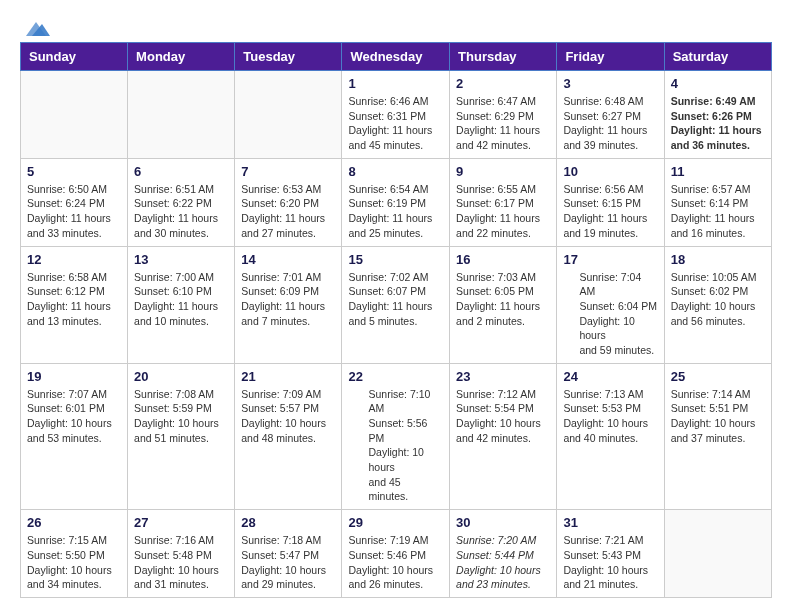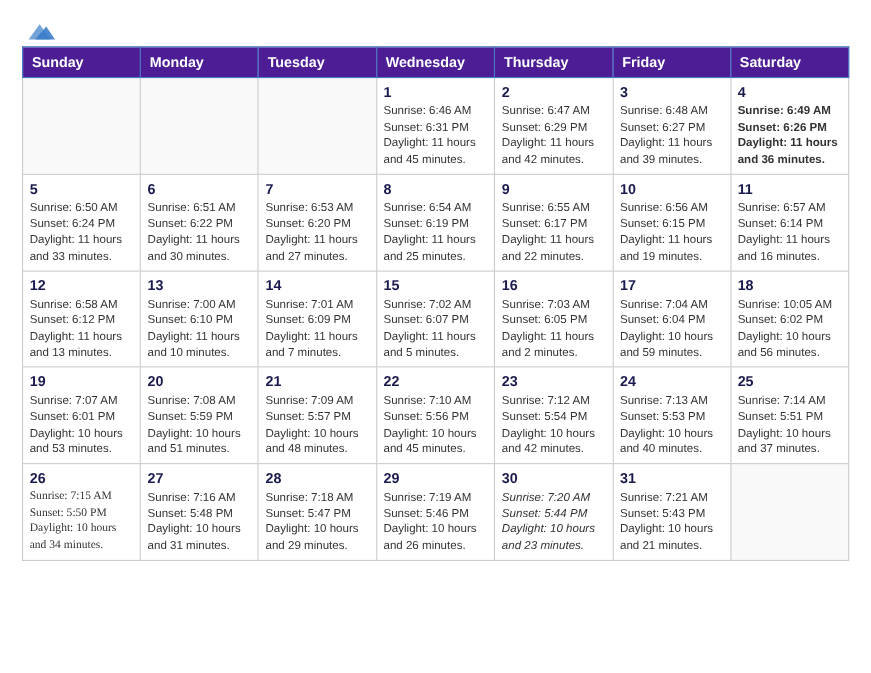--- a/index.html
+++ b/index.html
@@ -223,21 +223,21 @@
         </td>
         <td>
           <span class="day-number">16</span>
           <div class="day-info" style="white-space: pre-line;">Sunrise: 7:03 AM
 Sunset: 6:05 PM
 Daylight: 11 hours
 and 2 minutes.</div>
         </td>
         <td>
           <span class="day-number">17</span>
-          <div class="day-info" style="white-space: pre-line;">Sunrise: 7:04 AM
+          <div class="day-info" style="white-space: pre-line; margin-left: 16px;">Sunrise: 7:04 AM
 Sunset: 6:04 PM
 Daylight: 10 hours
 and 59 minutes.</div>
         </td>
         <td>
           <span class="day-number">18</span>
           <div class="day-info" style="white-space: pre-line;">Sunrise: 10:05 AM
 Sunset: 6:02 PM
 Daylight: 10 hours
 and 56 minutes.</div>
@@ -260,21 +260,21 @@
         </td>
         <td>
           <span class="day-number">21</span>
           <div class="day-info" style="white-space: pre-line;">Sunrise: 7:09 AM
 Sunset: 5:57 PM
 Daylight: 10 hours
 and 48 minutes.</div>
         </td>
         <td>
           <span class="day-number">22</span>
-          <div class="day-info" style="white-space: pre-line;">Sunrise: 7:10 AM
+          <div class="day-info" style="white-space: pre-line; margin-left: 20px;">Sunrise: 7:10 AM
 Sunset: 5:56 PM
 Daylight: 10 hours
 and 45 minutes.</div>
         </td>
         <td>
           <span class="day-number">23</span>
           <div class="day-info" style="white-space: pre-line;">Sunrise: 7:12 AM
 Sunset: 5:54 PM
 Daylight: 10 hours
 and 42 minutes.</div>
@@ -290,21 +290,21 @@
           <span class="day-number">25</span>
           <div class="day-info" style="white-space: pre-line;">Sunrise: 7:14 AM
 Sunset: 5:51 PM
 Daylight: 10 hours
 and 37 minutes.</div>
         </td>
       </tr>
       <tr class="week-row">
         <td>
           <span class="day-number">26</span>
-          <div class="day-info" style="white-space: pre-line; font-family: Liberation Serif, serif;">Sunrise: 7:15 AM
+          <div class="day-info" style="white-space: pre-line;">Sunrise: 7:15 AM
 Sunset: 5:50 PM
 Daylight: 10 hours
 and 34 minutes.</div>
         </td>
         <td>
           <span class="day-number">27</span>
           <div class="day-info" style="white-space: pre-line;">Sunrise: 7:16 AM
 Sunset: 5:48 PM
 Daylight: 10 hours
 and 31 minutes.</div>

